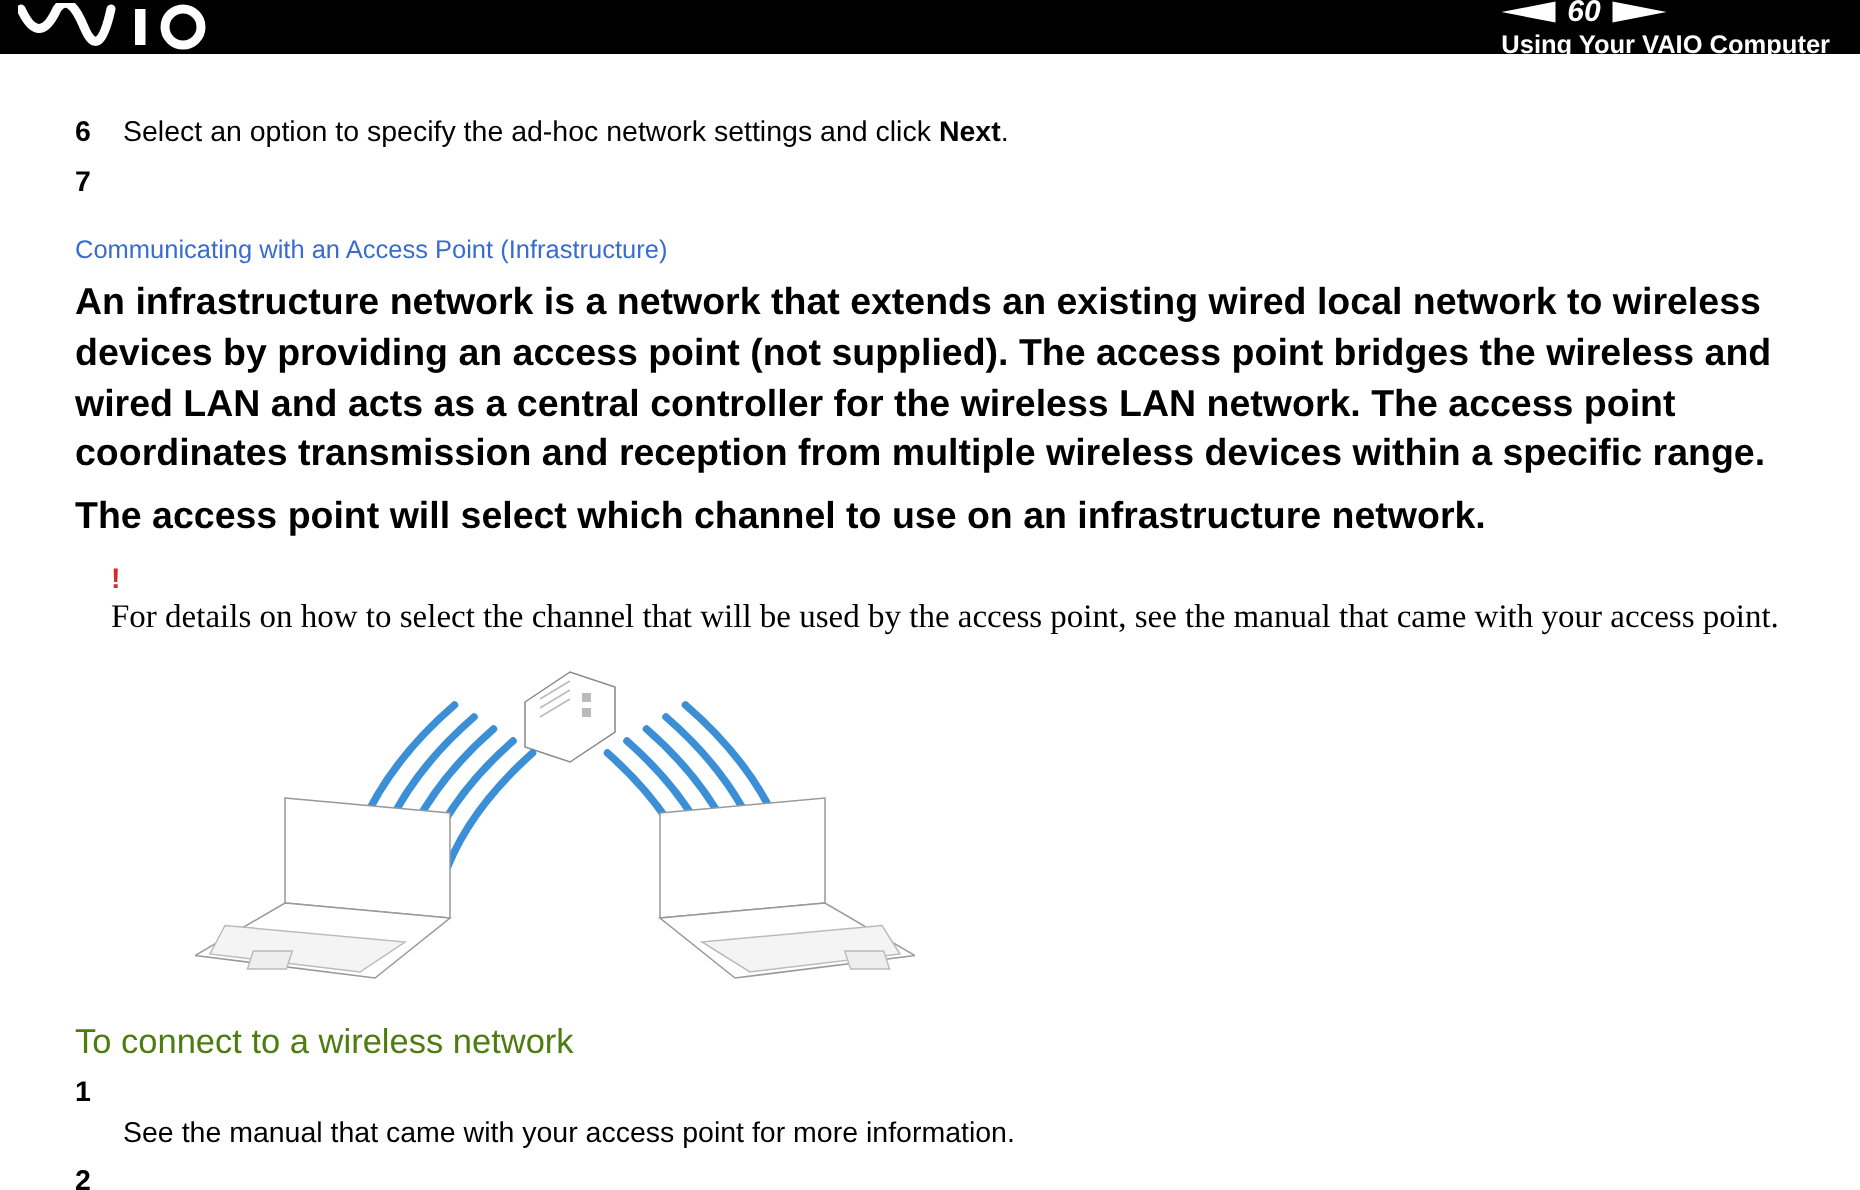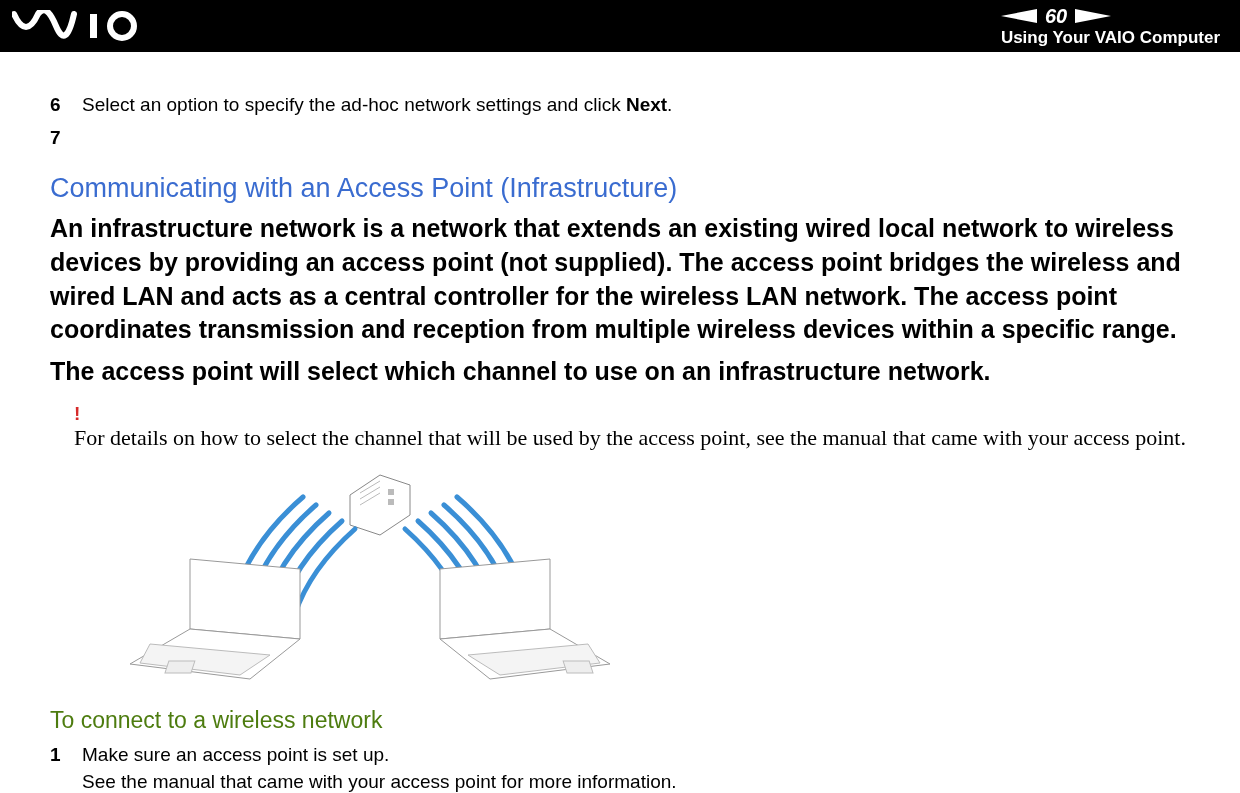--- a/index.html
+++ b/index.html
@@ -5,21 +5,21 @@
     * { box-sizing: border-box; margin: 0; padding: 0; }
     body {
       font-family: Arial, Helvetica, sans-serif;
       background: #fff;
       color: #000;
       width: 1240px;
     }
     .header-bar {
       background: #000;
       color: #fff;
-      height: 52px;
+      height: 36px;
       display: flex;
       align-items: center;
       justify-content: space-between;
       padding: 0 20px 0 12px;
     }
     .vaio-logo {
       display: flex;
       align-items: center;
     }
     .header-right {
@@ -65,21 +65,21 @@
       margin-bottom: 6px;
       font-size: 19px;
       line-height: 1.4;
     }
     .num-list .num {
       font-weight: bold;
       min-width: 14px;
     }
     .h2-blue {
       color: #3a6cd0;
-      font-size: 27px;
+      font-size: 17px;
       font-weight: normal;
       margin: 22px 0 8px 0;
     }
     .h3-gray {
       color: #4d7c0f;
       font-size: 23px;
       font-weight: normal;
       margin: 14px 0 8px 0;
     }
     .para {
@@ -194,21 +194,21 @@
       </g>
     </svg>
   </div>
 
   <h3 class="h3-gray">To connect to a wireless network</h3>
 
   <ul class="num-list">
     <li>
       <span class="num">1</span>
       <span>
-        <span>Make sure an access point is set up.</span><br>
+        <br>
         <span>See the manual that came with your access point for more information.</span>
       </span>
     </li>
     <li>
       <span class="num">2</span>
     </li>
   </ul>
 
 </div>
 

